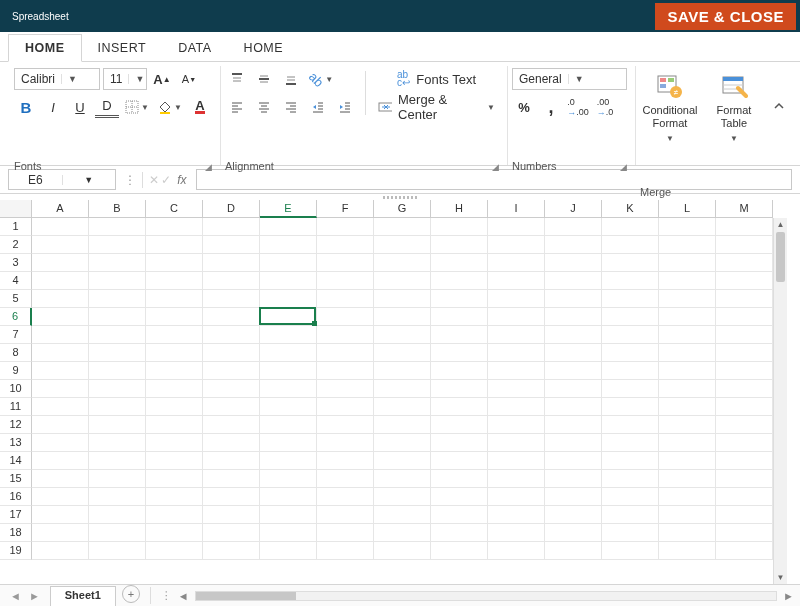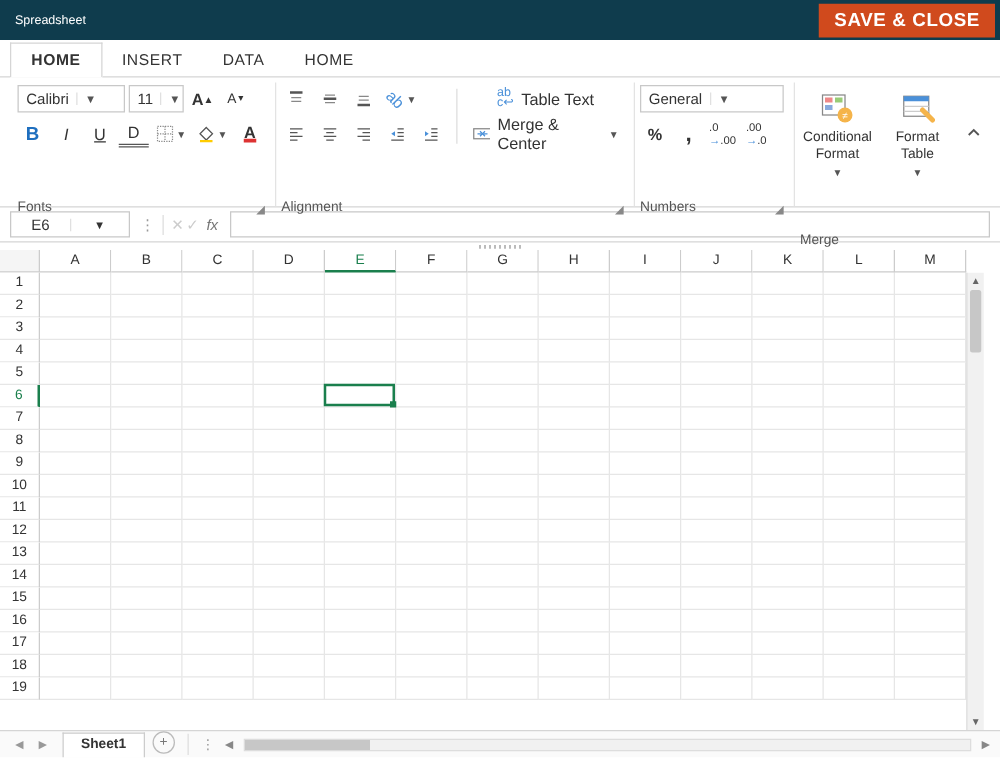--- a/index.html
+++ b/index.html
@@ -21,21 +21,21 @@
   .dd { display:flex; align-items:center; border:1px solid #c8c8c8; height:22px; background:#fff; }
   .dd span { padding:0 6px; font-size:12px; }
   .dd .caret { width:16px; text-align:center; color:#555; font-size:9px; border-left:1px solid #e0e0e0; }
   .ibtn { width:24px; height:22px; display:flex; align-items:center; justify-content:center; cursor:pointer; font-size:13px; color:#333; }
   .ibtn.w { width:30px; }
   .ibtn svg { display:block; }
   .bigbtn { display:flex; flex-direction:column; align-items:center; justify-content:flex-start; width:60px; padding-top:6px; cursor:pointer; font-size:11px; line-height:1.2; text-align:center; gap:4px;}
   .bigbtn .caret { font-size:8px; color:#555; }
   .split-caret { font-size:8px; color:#555; margin-left:2px; }
   .namebox-row { height:28px; border-bottom:1px solid #d5d5d5; display:flex; align-items:stretch; }
-  .namebox { width:96px; border:1px solid #c8c8c8; margin:3px 4px 3px 8px; display:flex; align-items:center; }
+  .namebox { width:108px; border:1px solid #c8c8c8; margin:3px 4px 3px 8px; display:flex; align-items:center; }
   .namebox span { flex:1; text-align:center; font-size:12px; }
   .namebox .caret { width:16px; border-left:1px solid #e0e0e0; font-size:9px; text-align:center;}
   .fxicons { display:flex; align-items:center; gap:2px; padding:0 4px; color:#999;}
   .fx { font-style:italic; font-size:12px; color:#777; padding:0 4px; }
   .formula-bar { flex:1; border:1px solid #c8c8c8; margin:3px 8px 3px 2px; background:#fff; }
   .griphandle{ height:6px; display:flex; justify-content:center; align-items:center; }
   .griphandle div { width:34px; height:3px; background:repeating-linear-gradient(90deg,#bbb 0 2px, transparent 2px 4px); }
   .grid-wrap { position:relative; height:calc(606px - 32px - 30px - 104px - 28px - 6px - 22px); display:flex; flex-direction:column;}
   .grid { flex:1; display:flex; overflow:hidden; }
   .corner { width:32px; height:18px; border-right:1px solid #ccc; border-bottom:1px solid #ccc; background:#f5f5f5;}
@@ -194,21 +194,21 @@
                 <line x1="7" y1="9" x2="12" y2="9" stroke="#555"></line>
                 <line x1="2" y1="12" x2="12" y2="12" stroke="#555"></line>
               </svg>
             </div>
         </div>
       </div>
       <div class="divider-v"></div>
       <div class="col" style="gap:6px">
         <div class="row ibtn" style="width:auto;gap:6px;padding:0 4px">
           <span style="color:#4a90d9;font-size:10px;line-height:8px">ab<br>c↩</span>
-          <span>Table Text</span>
+          <span>Fonts Text</span>
         </div>
         <div class="row ibtn" style="width:auto;gap:6px;padding:0 4px">
           <svg width="16" height="14">
               <rect x="1" y="3" width="14" height="8" fill="none" stroke="#888"></rect>
               <path d="M4 7 L7 7 M6 5 L8 7 L6 9" stroke="#4a90d9" fill="none"></path>
               <path d="M12 7 L9 7 M10 5 L8 7 L10 9" stroke="#4a90d9" fill="none"></path>
             </svg>
           <span>Merge &amp; Center</span>
           <span class="split-caret">▼</span>
         </div>

